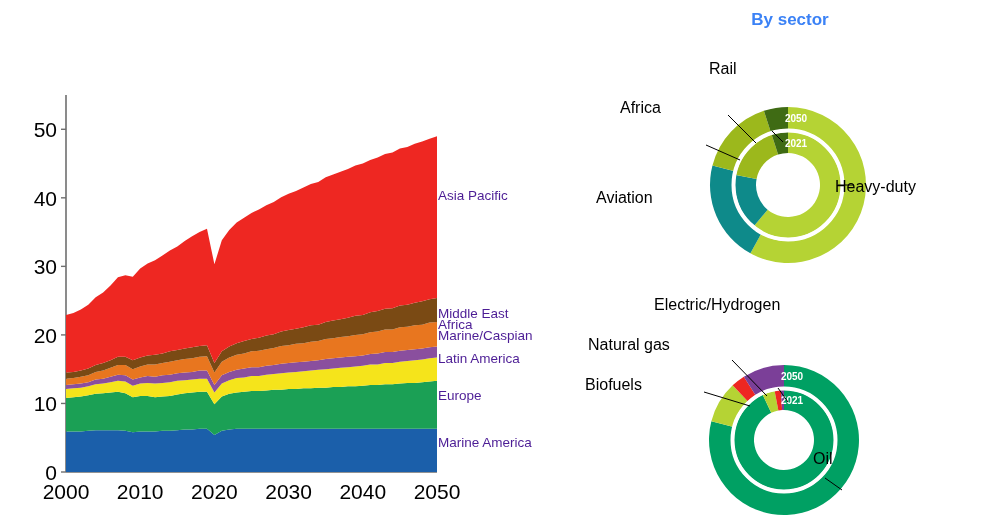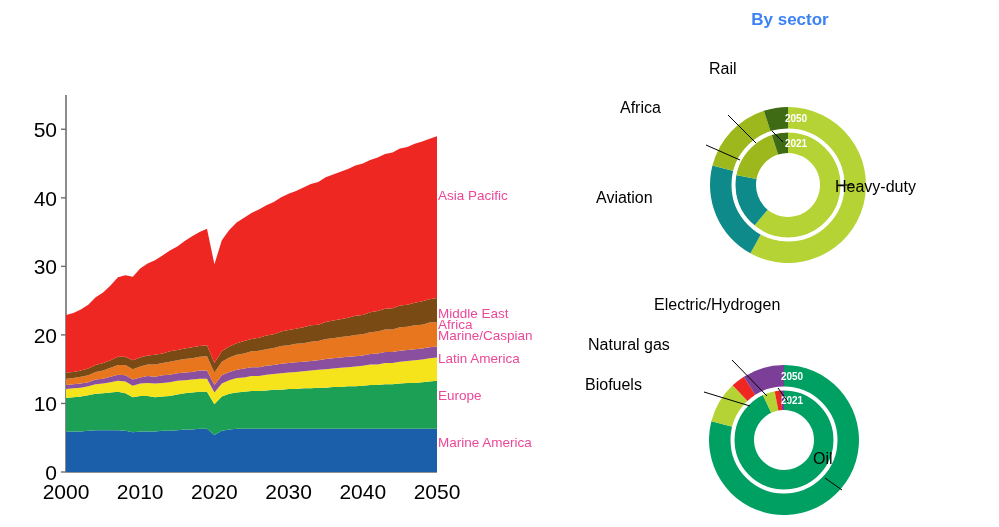--- a/index.html
+++ b/index.html
@@ -1,21 +1,21 @@
 <!DOCTYPE html>
 <html><head>
 <meta charset="utf-8">
 <style>
   html,body{margin:0;padding:0;}
   body{width:999px;height:527px;background:#ffffff;font-family:"Liberation Sans",sans-serif;overflow:hidden;position:relative;}
   #stage{position:relative;width:999px;height:527px;}
 
   
   #area-chart{position:absolute;left:0;top:0;width:560px;height:527px;}
-  .series-label{position:absolute;font-size:13.5px;color:#ec4899;white-space:nowrap;}
+  .series-label{position:absolute;font-size:13.5px;color:#4c1d95;white-space:nowrap;}
 
   
   .panel-title{position:absolute;font-size:17px;font-weight:bold;color:#3b82f6;text-align:center;}
   .donut-label{position:absolute;font-size:16px;color:#000;white-space:nowrap;}
 </style>
 </head>
 <body>
 
 <div id="stage">
 

